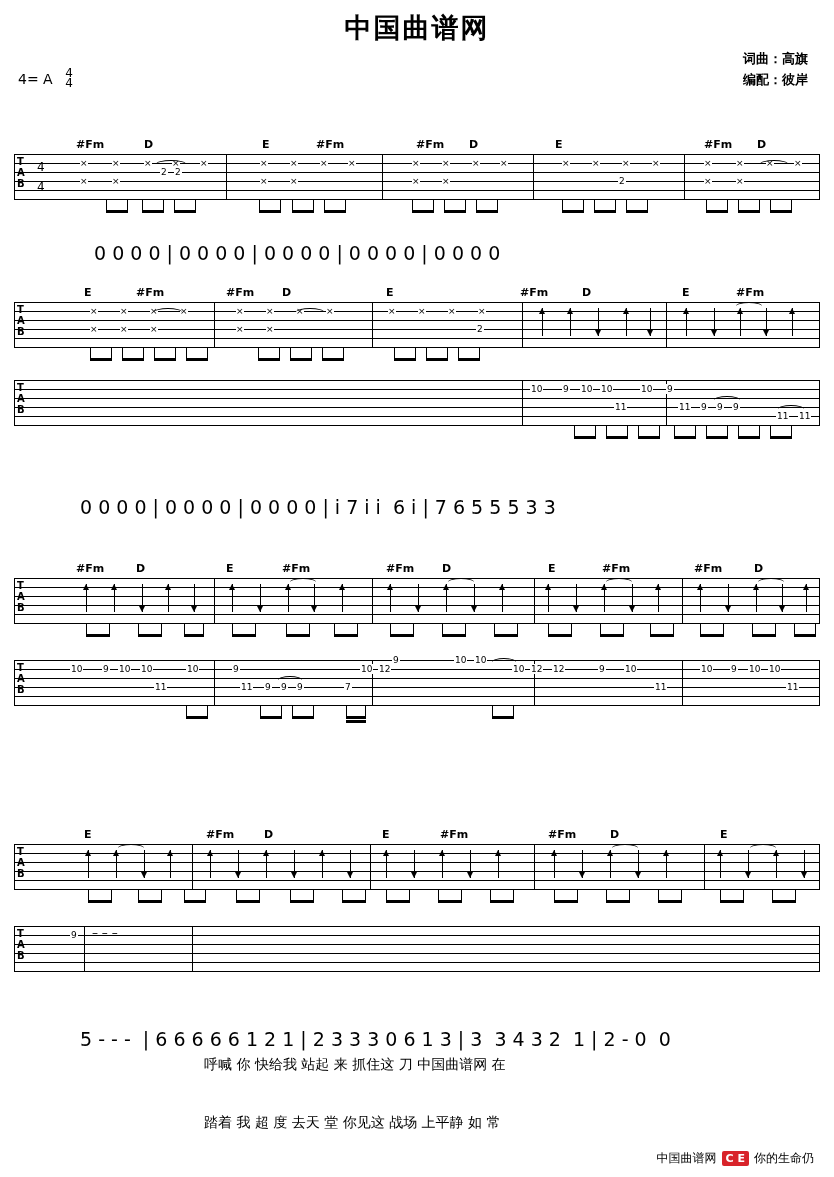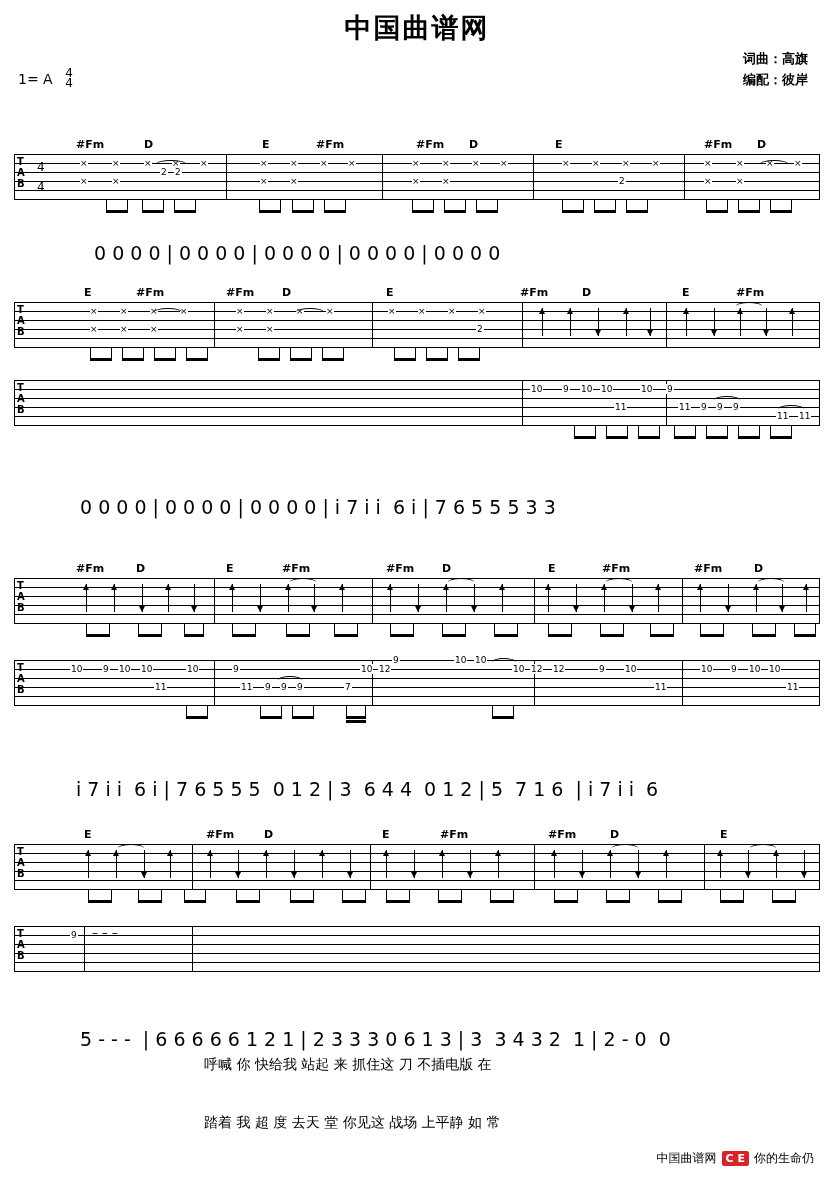--- a/index.html
+++ b/index.html
@@ -121,21 +121,21 @@
 <div class="sheet">
 
   <div class="title">中国曲谱网</div>
 
   <div class="credits">
     <div>词曲：高旗</div>
     <div>编配：彼岸</div>
   </div>
 
   <div class="keysig">
-    <span>1= A</span>
+    <span>4= A</span>
     <span class="frac">
       <b>4</b>
       <b>4</b>
     </span>
   </div>
 
   <div class="system" style="top:138px;">
 
     <div style="position:relative;height:16px;">
       <span class="chord" style="left:62px;">#Fm</span>
@@ -581,23 +581,20 @@
         <div class="stem" style="left:299px;top:0;"></div>
       <div class="beam" style="left:332px;top:10px;width:20px;"></div>
         <div class="beam" style="left:332px;top:14px;width:20px;"></div>
         <div class="stem" style="left:332px;top:0;"></div>
         <div class="stem" style="left:351px;top:0;"></div>
       <div class="beam" style="left:478px;top:10px;width:22px;"></div>
         <div class="stem" style="left:478px;top:0;"></div>
         <div class="stem" style="left:499px;top:0;"></div>
     </div>
 
-    <div class="jp" style="top:216px;">
-      <span class="n" style="left:62px;">i 7 i i  6 i | 7 6 5 5 5  0 1 2 | 3  6 4 4  0 1 2 | 5  7 1 6  | i 7 i i  6</span>
-    </div>
   </div>
 
   <div class="system" style="top:828px;">
     <div style="position:relative;height:16px;">
       <span class="chord" style="left:70px;">E</span>
       <span class="chord" style="left:192px;">#Fm</span>
       <span class="chord" style="left:250px;">D</span>
       <span class="chord" style="left:368px;">E</span>
       <span class="chord" style="left:426px;">#Fm</span>
       <span class="chord" style="left:534px;">#Fm</span>
@@ -707,21 +704,21 @@
       <div class="tabmark">T<br>A<br>B</div>
       <span class="num" style="left:56px;top:4px;">9</span>
       <span style="position:absolute;left:78px;top:0px;font-family:'DejaVu Sans',sans-serif;font-size:12px;">–  –  –</span>
       <div style="position:absolute;left:70px;top:0;width:1px;height:46px;background:#000;"></div>
     </div>
 
     <div class="jp" style="top:200px;">
       <span class="n" style="left:66px;">5 - - -  | 6 6 6 6 6 1 2 1 | 2 3 3 3 0 6 1 3 | 3  3 4 3 2  1 | 2 - 0  0</span>
     </div>
     <div class="lyric" style="top:228px;">
-      <span class="w" style="left:190px;">呼喊 你 快给我 站起 来 抓住这 刀 不插电版 在</span>
+      <span class="w" style="left:190px;">呼喊 你 快给我 站起 来 抓住这 刀 中国曲谱网 在</span>
     </div>
     <div class="lyric" style="top:286px;">
       <span class="w" style="left:190px;">踏着 我 超 度 去天 堂 你见这 战场 上平静 如 常</span>
     </div>
   </div>
 
   <div class="footer">
     <span>中国曲谱网</span>
     <span class="logo">C E</span>
     <span>你的生命仍</span>

